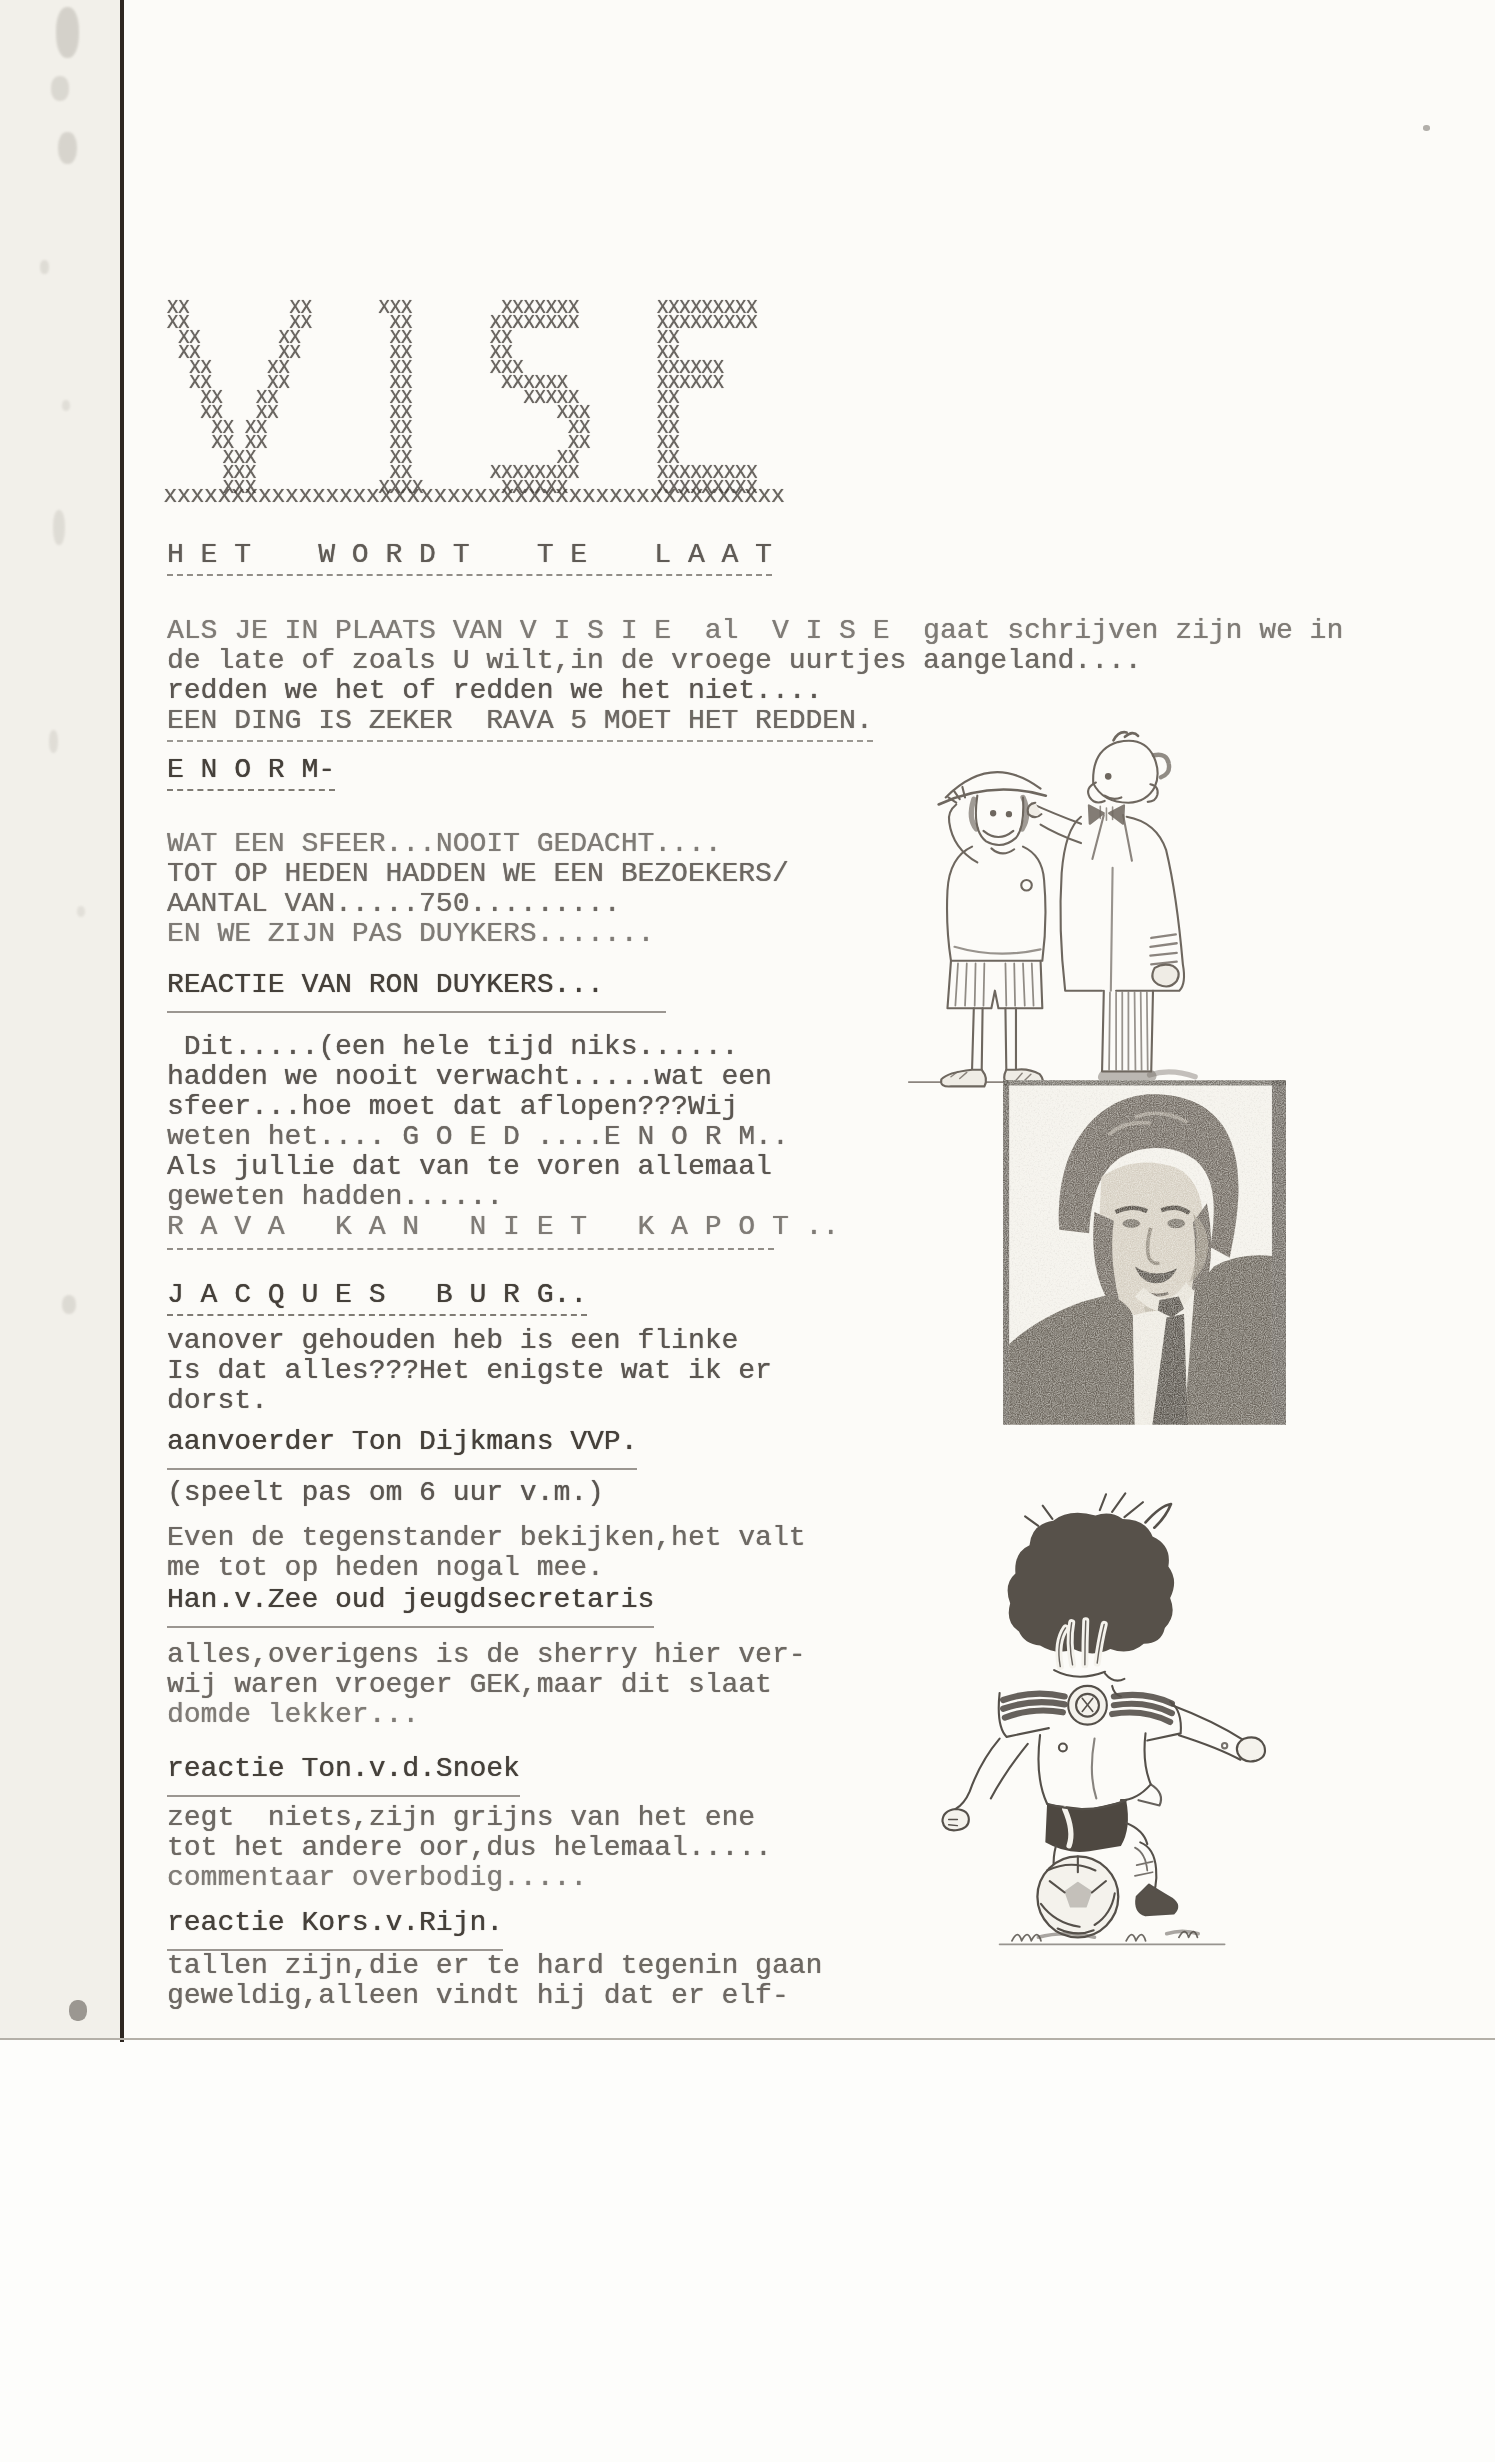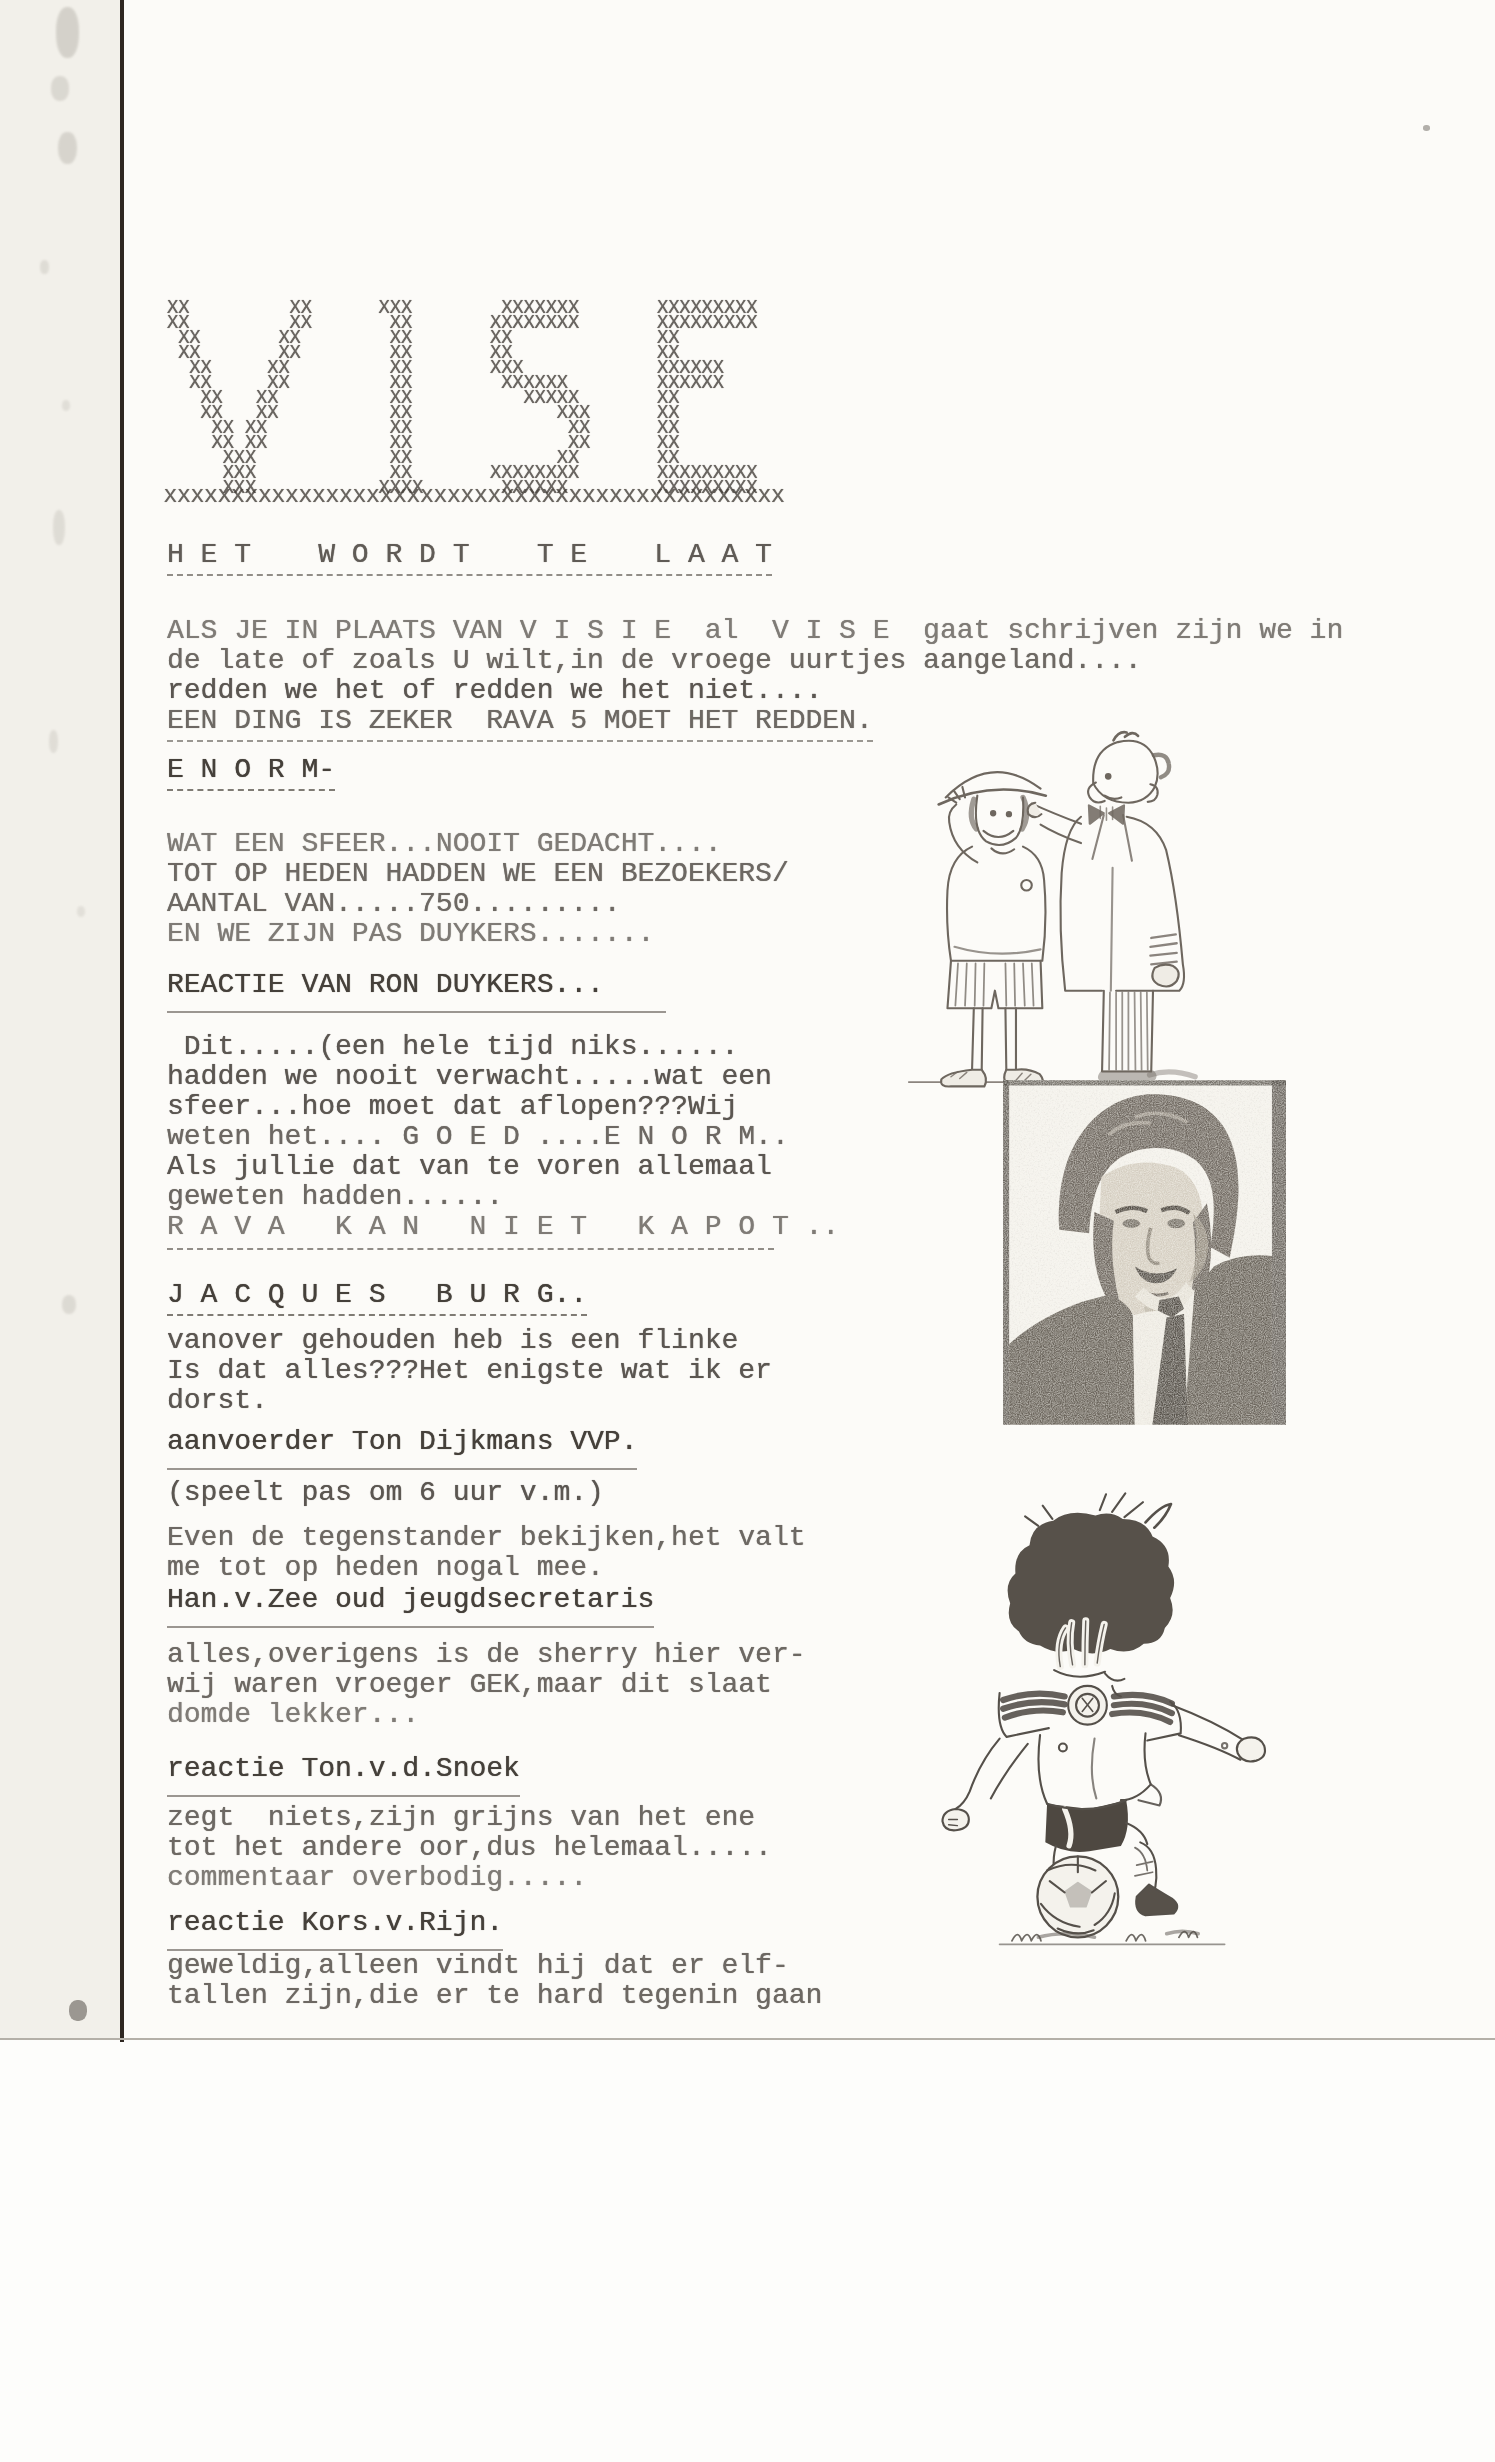--- a/index.html
+++ b/index.html
@@ -152,22 +152,22 @@
 
     <div class="t ink mt28"><span class="ul-solid">reactie Ton.v.d.Snoek</span></div>
     <div class="mt7">
       <div class="t ink ink80">zegt  niets,zijn grijns van het ene</div>
       <div class="t ink ink80">tot het andere oor,dus helemaal.....</div>
       <div class="t ink ink70">commentaar overbodig.....</div>
     </div>
 
     <div class="t ink mt17"><span class="ul-solid">reactie Kors.v.Rijn.</span></div>
     <div class="mt0">
+      <div class="t ink ink80">tallen zijn,die er te hard tegenin gaan</div>
       <div class="t ink ink80">geweldig,alleen vindt hij dat er elf-</div>
-      <div class="t ink ink80">tallen zijn,die er te hard tegenin gaan</div>
     </div>
 
   </div>
 
   <svg class="art-duo" viewBox="0 0 370 445">
     <g stroke="#6e675f" stroke-width="2.4" fill="none" stroke-linecap="round" stroke-linejoin="round">
       <path d="M18 436 L352 436" stroke-width="2" opacity=".8"></path>
       <path d="M292 428 q24 -8 52 2" stroke-width="6" opacity=".4"></path>
 
       <path d="M60 112 Q112 60 168 102"></path>

